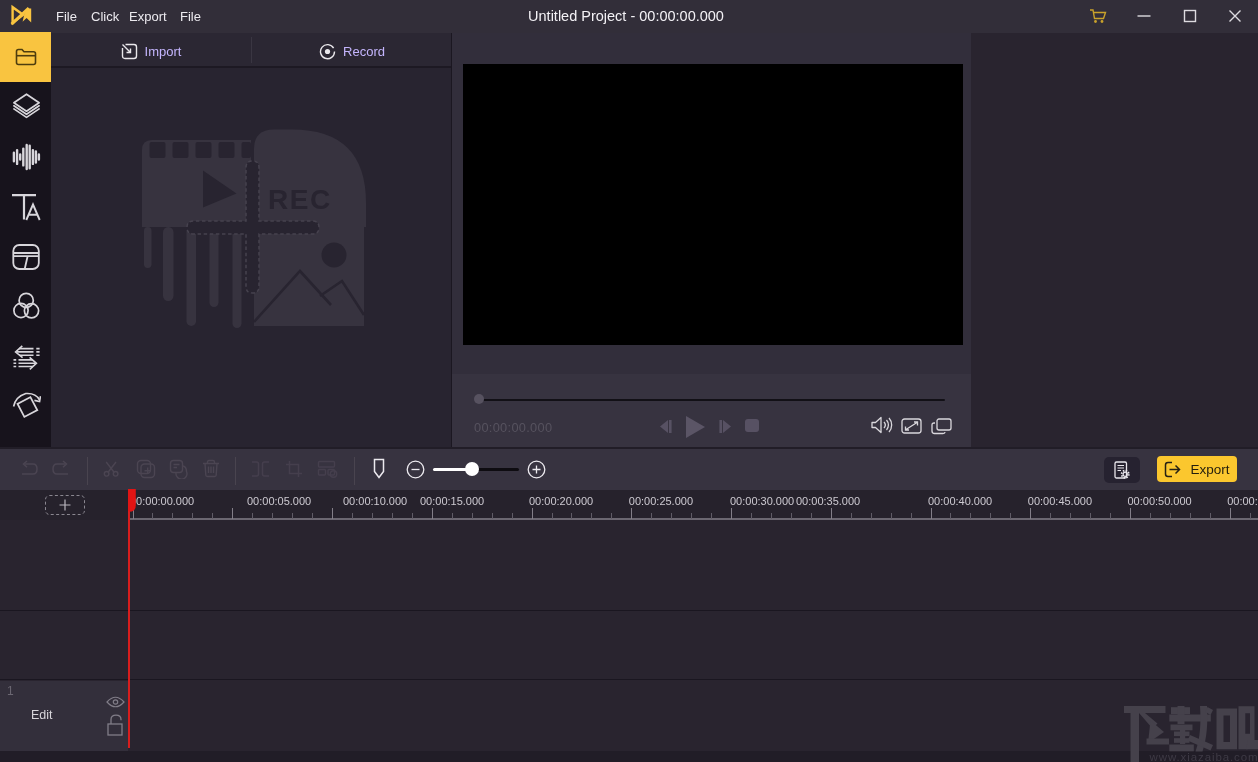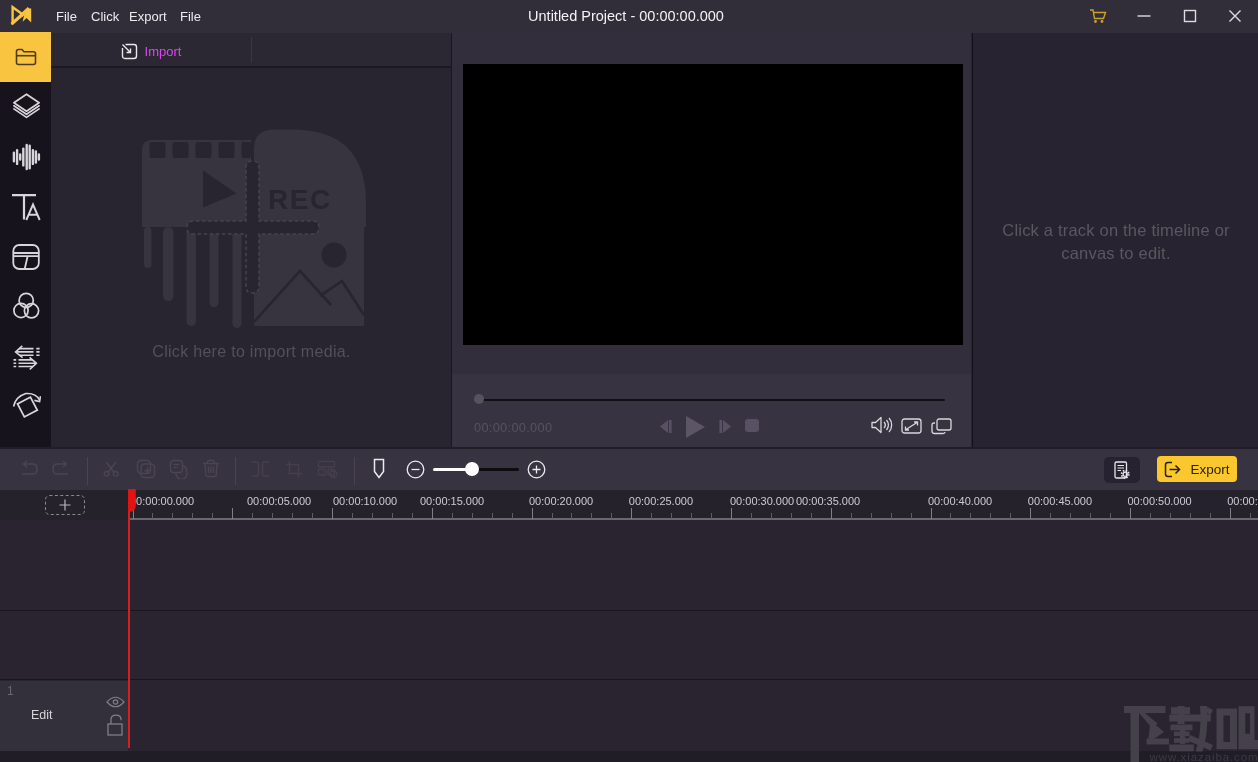--- a/index.html
+++ b/index.html
@@ -13,21 +13,21 @@
 #title { position:absolute; top:7.5px; left:-3px; width:1258px; text-align:center; font-size:14.5px; color:#f4f2f6; }
 
 
 #sidebar { left:0; top:33px; width:51px; height:414px; background:#17131c; }
 .sideitem { position:absolute; left:0; width:51px; height:50px; display:flex; align-items:center; justify-content:center; }
 #side-active { top:-1px; height:50px; background:#f9c440; }
 
 
 #media { left:51px; top:33px; width:401px; height:414px; background:#282430; }
 #tabbar { position:absolute; left:0; top:0; width:401px; height:35px; background:#2b2733; border-bottom:2px solid #1d1923; }
-.tab { position:absolute; top:2px; height:33px; display:flex; align-items:center; justify-content:center; gap:7px; color:#d946ef; font-size:13px; }
+.tab { position:absolute; top:2px; height:33px; display:flex; align-items:center; justify-content:center; gap:7px; color:#c4b5fd; font-size:13px; }
 #tabdivider { position:absolute; left:200px; top:4px; width:1px; height:26px; background:#3a3642; }
 #placeholder { position:absolute; left:91px; top:96px; }
 #import-text { position:absolute; left:0; top:310px; width:401px; text-align:center; font-size:16px; letter-spacing:0.3px; color:#54505a; }
 
 
 #preview { left:452px; top:33px; width:519px; height:414px; background:#322e3b; }
 #video { position:absolute; left:11px; top:31px; width:500px; height:281px; background:#000; }
 #ctrlbar { position:absolute; left:0; top:341px; width:519px; height:73px; background:#373340; }
 #progress { position:absolute; left:31px; top:365.5px; width:462px; height:2.6px; background:#121016; border-radius:1.3px; }
 #progress-dot { position:absolute; left:22px; top:361px; width:10px; height:10px; border-radius:50%; background:#575260; }
@@ -157,20 +157,27 @@
   <div class="abs" id="media">
     <div id="tabbar">
       <div class="tab" style="left:0;width:200px">
         <svg width="17" height="17" viewBox="0 0 17 17" fill="none" stroke="#eae8ec" stroke-width="1.4">
           <path d="M4.5 1.5 H13 Q15.5 1.5 15.5 4 V13 Q15.5 15.5 13 15.5 H4 Q1.5 15.5 1.5 13 V5"></path>
           <path d="M1.5 1.5 L9.5 9.5 M9.5 5.5 V9.5 H5.5"></path>
         </svg>
         <span>Import</span>
       </div>
       <div id="tabdivider"></div>
+      <div class="tab" style="left:201px;width:200px">
+        <svg width="17" height="17" viewBox="0 0 17 17" fill="none">
+          <path d="M14.6 5.2 A7 7 0 1 0 15.5 8.5" stroke="#eae8ec" stroke-width="1.4"></path>
+          <circle cx="8.5" cy="8.5" r="2.6" fill="#eae8ec"></circle>
+        </svg>
+        <span>Record</span>
+      </div>
     </div>
     <div id="placeholder">
       <svg width="224" height="205" viewBox="0 0 224 205">
         <g fill="#37333f">
 
           <path d="M0 21 Q0 11 10 11 H109 V98 H0 Z"></path>
 
           <path d="M112 98 V20 Q112 0.5 132 0.5 H150 Q224 0.5 224 74 V98 Z"></path>
 
           <rect x="2" y="98" width="7.5" height="41" rx="3.7"></rect>
@@ -189,21 +196,20 @@
           <rect x="99.5" y="13" width="9.5" height="16" rx="2"></rect>
           <path d="M61 41.5 L94.5 64.5 L61 78.5 Z"></path>
           <circle cx="192" cy="126" r="12.5"></circle>
         </g>
         <path d="M112 193 L158 142 L189 176 M178 167 L200 152 L222 186" fill="none" stroke="#282430" stroke-width="2.6"></path>
         <text x="126" y="80" font-size="28" font-weight="bold" fill="#282430" font-family="Liberation Sans" letter-spacing="1.5">REC</text>
 
         <path d="M104 38.5 Q104 32 110.5 32 Q117 32 117 38.5 V92 H170.5 Q177 92 177 98.5 Q177 105 170.5 105 H117 V157.5 Q117 164 110.5 164 Q104 164 104 157.5 V105 H51.5 Q45 105 45 98.5 Q45 92 51.5 92 H104 Z" fill="#282430" stroke="#46424e" stroke-width="1.5" stroke-dasharray="3.5 2.6"></path>
       </svg>
     </div>
-    <div id="import-text">Click here to import media.</div>
   </div>
 
   <div class="abs" style="left:451px;top:33px;width:1px;height:414px;background:#1b1721"></div>
 
   <div class="abs" id="preview">
     <div id="video"></div>
     <div id="ctrlbar"></div>
     <div id="progress"></div>
     <div id="progress-dot"></div>
     <div id="time">00:00:00.000</div>
@@ -230,23 +236,20 @@
     <svg class="abs" style="left:449px;top:385px" width="21" height="16" viewBox="0 0 21 16" fill="none" stroke="#d9d7dc" stroke-width="1.3">
       <rect x="1" y="1" width="19" height="14" rx="2.5"></rect>
       <path d="M5 11.5 L16 4.5 M13 4 H16.5 V7.5 M8 12 H4.5 V8.5"></path>
     </svg>
     <svg class="abs" style="left:479px;top:385px" width="21" height="17" viewBox="0 0 21 17" fill="none" stroke="#d9d7dc" stroke-width="1.3">
       <rect x="6" y="1" width="14" height="11" rx="2"></rect>
       <path d="M4 5 H3 Q1 5 1 7 V13 Q1 15.5 3.5 15.5 H12 Q14 15.5 14 14"></path>
     </svg>
   </div>
 
-  <div class="abs" id="rightpanel">
-    <div>Click a track on the timeline or<br>canvas to edit.</div>
-  </div>
 
   <div class="abs" id="toolbar">
     <svg class="tbicon" style="left:20px;top:11px" width="19" height="19" viewBox="0 0 19 19" fill="none" stroke="#4b4552" stroke-width="1.5">
       <path d="M4.5 4 H13 Q17 4 17 9 Q17 14 13 14 H2"></path>
       <path d="M7 1 L3.5 4 L7 7.3"></path>
     </svg>
     <svg class="tbicon" style="left:51px;top:11px" width="19" height="19" viewBox="0 0 19 19" fill="none" stroke="#4b4552" stroke-width="1.5">
       <path d="M14.5 4 H6 Q2 4 2 9 Q2 14 6 14 H17"></path>
       <path d="M12 1 L15.5 4 L12 7.3"></path>
     </svg>
@@ -329,21 +332,21 @@
         <div class="tick minor" style="left:172.4px"></div>
         <div class="tick minor" style="left:192.3px"></div>
         <div class="tick minor" style="left:212.3px"></div>
         <div class="tick major" style="left:232.2px"></div>
         <div class="rlabel" style="left:247px">00:00:05.000</div>
         <div class="tick minor" style="left:252.2px"></div>
         <div class="tick minor" style="left:272.1px"></div>
         <div class="tick minor" style="left:292.1px"></div>
         <div class="tick minor" style="left:312.0px"></div>
         <div class="tick major" style="left:332.0px"></div>
-        <div class="rlabel" style="left:333px">00:00:10.000</div>
+        <div class="rlabel" style="left:343px">00:00:10.000</div>
         <div class="tick minor" style="left:351.9px"></div>
         <div class="tick minor" style="left:371.9px"></div>
         <div class="tick minor" style="left:391.8px"></div>
         <div class="tick minor" style="left:411.8px"></div>
         <div class="tick major" style="left:431.8px"></div>
         <div class="rlabel" style="left:420px">00:00:15.000</div>
         <div class="tick minor" style="left:451.7px"></div>
         <div class="tick minor" style="left:471.6px"></div>
         <div class="tick minor" style="left:491.6px"></div>
         <div class="tick minor" style="left:511.6px"></div>

